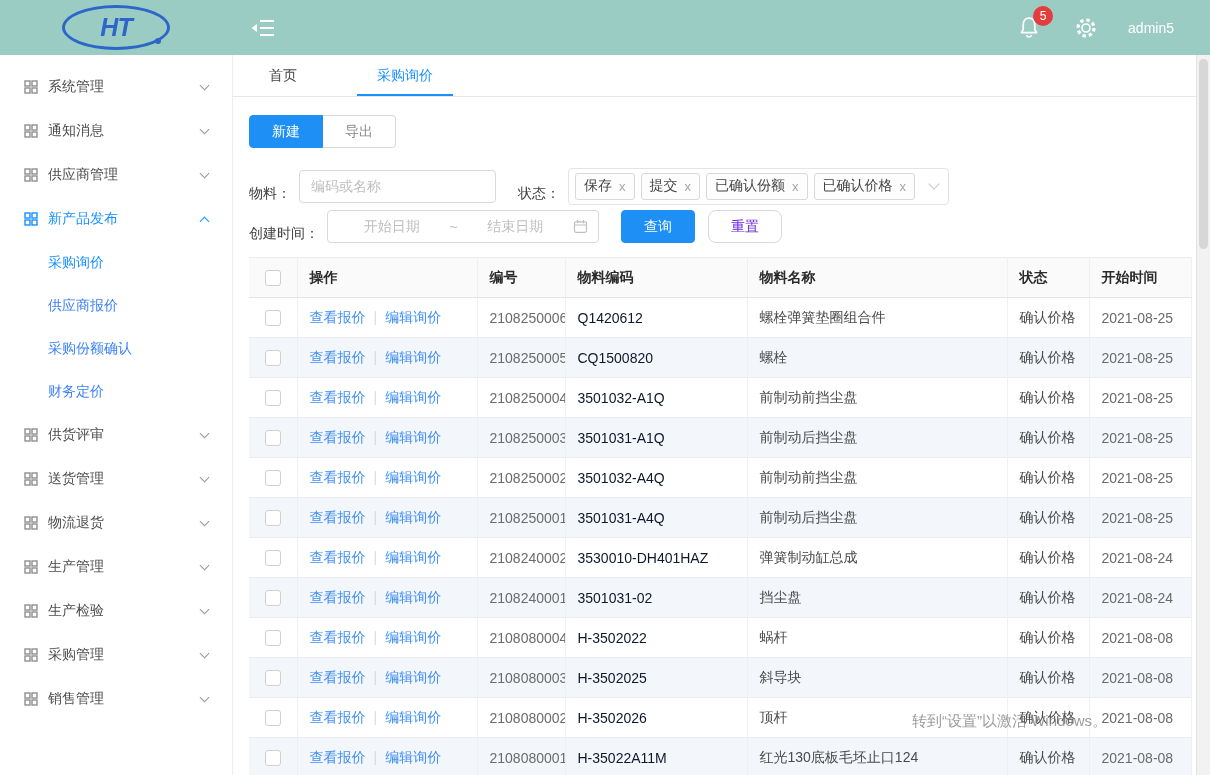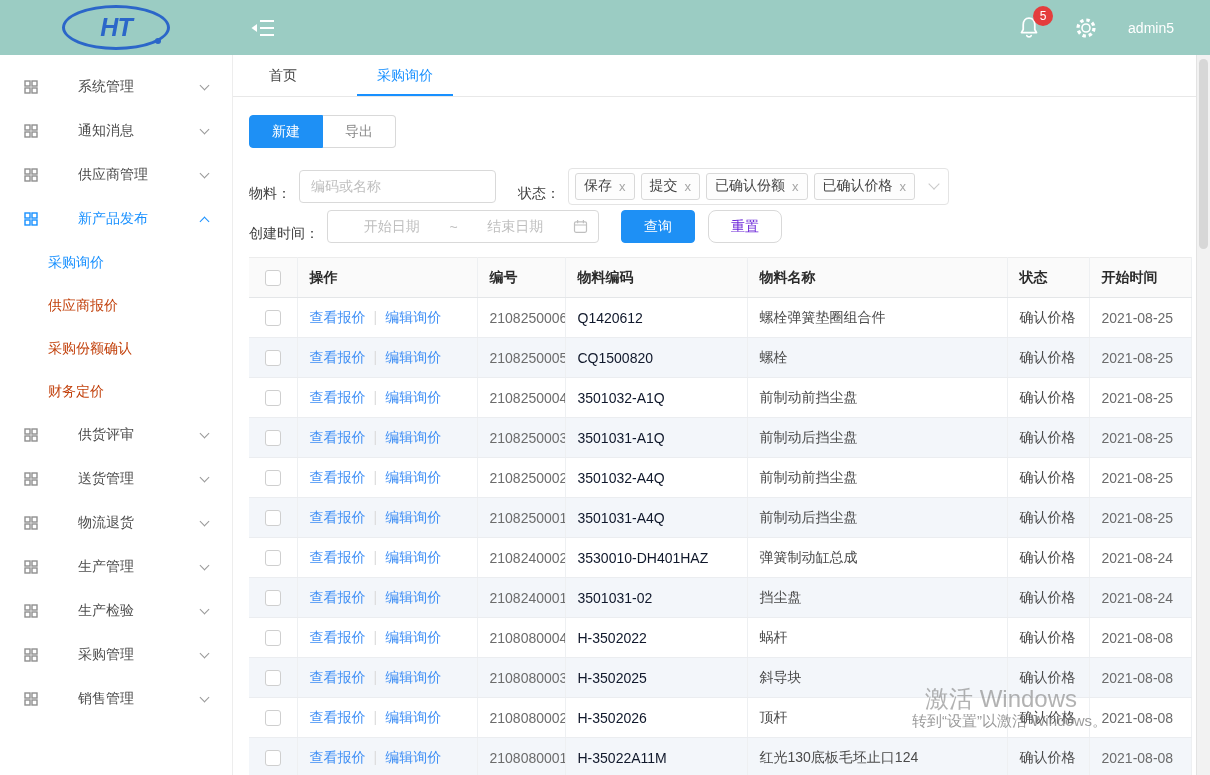--- a/index.html
+++ b/index.html
@@ -17,25 +17,25 @@
   .top-right { position:absolute; right:0; top:0; height:55px; display:flex; align-items:center; padding-right:36px; }
   .bell-wrap { position:relative; margin-right:34px; width:22px; height:24px; }
   .badge { position:absolute; top:-10px; right:-13px; min-width:20px; height:20px; border-radius:10px;
     background:#e43d3d; color:#fff; font-size:12px; display:flex; align-items:center; justify-content:center; padding:0 4px; }
   .gear-wrap { margin-right:30px; width:24px; height:24px; }
   .username { color:#fff; font-size:14px; cursor:pointer; }
 
   
   .sidebar { position:absolute; left:0; top:55px; width:233px; height:720px; background:#fff;
     border-right:1px solid #ededed; padding-top:10px; overflow:hidden; }
-  .sb-item { height:44px; display:flex; align-items:center; padding:0 24px; color:#4d4d4d; cursor:pointer;gap:30px; }
+  .sb-item { height:44px; display:flex; align-items:center; padding:0 24px; color:#4d4d4d; cursor:pointer; }
   .sb-item .sb-ico { width:14px; height:14px; margin-right:10px; color:#8f8f8f; flex:none; display:flex; }
   .sb-item .sb-label { flex:1; }
   .sb-item.active, .sb-item.active .sb-ico { color:#1890ff; }
-  .sb-sub { height:43px; display:flex; align-items:center; padding-left:48px; color:#c2410c; cursor:pointer; }
+  .sb-sub { height:43px; display:flex; align-items:center; padding-left:48px; color:#3b82f6; cursor:pointer; }
   .sb-sub.active { color:#1890ff; }
   .chev { width:7px; height:7px; border-right:1.5px solid #999; border-bottom:1.5px solid #999;
     transform:rotate(45deg); margin-top:-3px; flex:none; }
   .chev.up { transform:rotate(-135deg); margin-top:4px; }
   .sb-item.active .chev { border-color:#1890ff; }
 
   
   .main { position:absolute; left:233px; top:55px; width:977px; height:720px; background:#fff; overflow:hidden; }
   .tabbar { height:42px; border-bottom:1px solid #e8e8e8; display:flex; padding-left:16px; }
   .tab { line-height:40px; padding:0 20px; margin-right:40px; color:#454545; cursor:pointer; }
@@ -487,19 +487,18 @@
               <td class="c-code">H-35022A11M</td>
               <td class="c-name">红光130底板毛坯止口124</td>
               <td class="c-status">确认价格</td>
               <td class="c-date">2021-08-08</td>
             </tr>
           </tbody>
       </table>
     </div>
   </main>
 
-  <div class="wm1">激活 Windows</div>
   <div class="wm2">转到“设置”以激活 Windows。</div>
 
   <div class="scrollbar">
     <div class="scroll-thumb"></div>
   </div>
 </div>
 
 </body></html>

